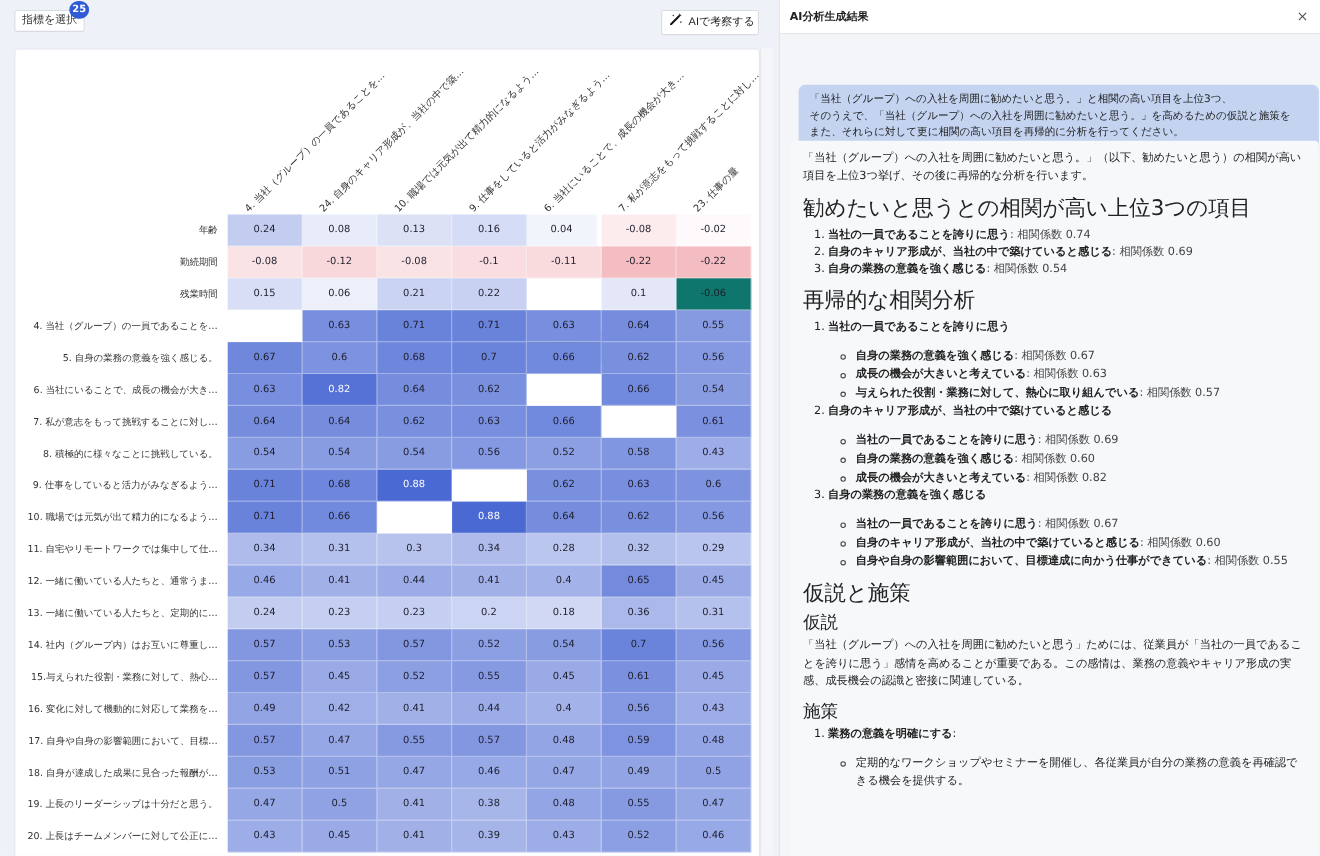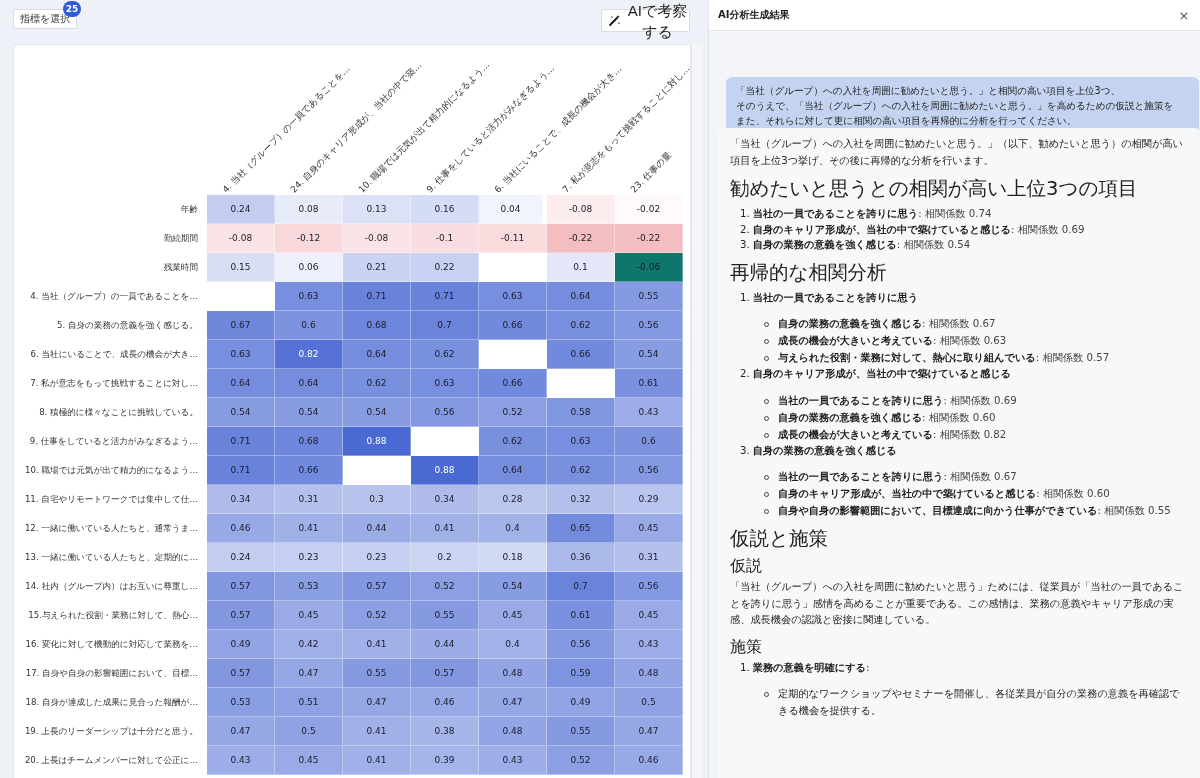--- a/index.html
+++ b/index.html
@@ -3,21 +3,21 @@
 <meta charset="utf-8">
 <style>
   * { box-sizing: border-box; margin: 0; padding: 0; }
   html, body { width: 1200px; height: 778px; overflow: hidden; }
   body { font-family: "DejaVu Sans", "Liberation Sans", sans-serif; color: #222; background: #eef1f8; position: relative; }
 
   
   .left { position: absolute; left: 0; top: 0; width: 708px; height: 778px; background: #eef1f8; }
   .select-btn { position: absolute; left: 13px; top: 9px; height: 20px; padding: 0 6px; background: #fff; border: 1px solid #d9dce3; border-radius: 2px; font-size: 10px; line-height: 18px; color: #333; cursor: pointer; }
   .badge { position: absolute; left: 63px; top: 1px; width: 18px; height: 16px; border-radius: 9px; background: #2f5bd6; color: #fff; font-size: 9px; font-weight: bold; line-height: 16px; text-align: center; }
-  .ai-btn { position: absolute; left: 601px; top: 9px; height: 23px; width: 89px; background: #fff; border: 1px solid #d9dce3; border-radius: 2px; font-size: 15px; line-height: 21px; color: #222; display: flex; align-items: center; gap: 5px; padding-left: 7px; cursor: pointer; }
+  .ai-btn { position: absolute; left: 601px; top: 9px; height: 23px; width: 89px; background: #fff; border: 1px solid #d9dce3; border-radius: 2px; font-size: 10px; line-height: 21px; color: #222; display: flex; align-items: center; gap: 5px; padding-left: 7px; cursor: pointer; }
   .ai-btn svg { width: 12px; height: 12px; }
 
   .card { position: absolute; left: 13px; top: 44px; width: 678px; height: 740px; background: #fff; border: 1px solid #e3e6ee; border-radius: 4px; overflow: hidden; }
 
   .col-head { position: absolute; font-size: 9px; color: #333; white-space: nowrap; transform-origin: 0 100%; transform: rotate(-45deg); }
 
   .row-label { position: absolute; font-size: 8.6px; color: #333; white-space: nowrap; text-align: right; width: 180px; }
   .cell { position: absolute; width: 67px; height: 28px; font-size: 9px; color: #1c1c2a; display: flex; align-items: center; justify-content: center; border-right: 1px solid rgba(255,255,255,0.35); border-bottom: 1px solid rgba(255,255,255,0.35); }
 
   .scroll-strip { position: absolute; left: 691px; top: 44px; width: 12px; height: 734px; background: #f5f6f9; border-left: 1px solid #e6e8ee; }

